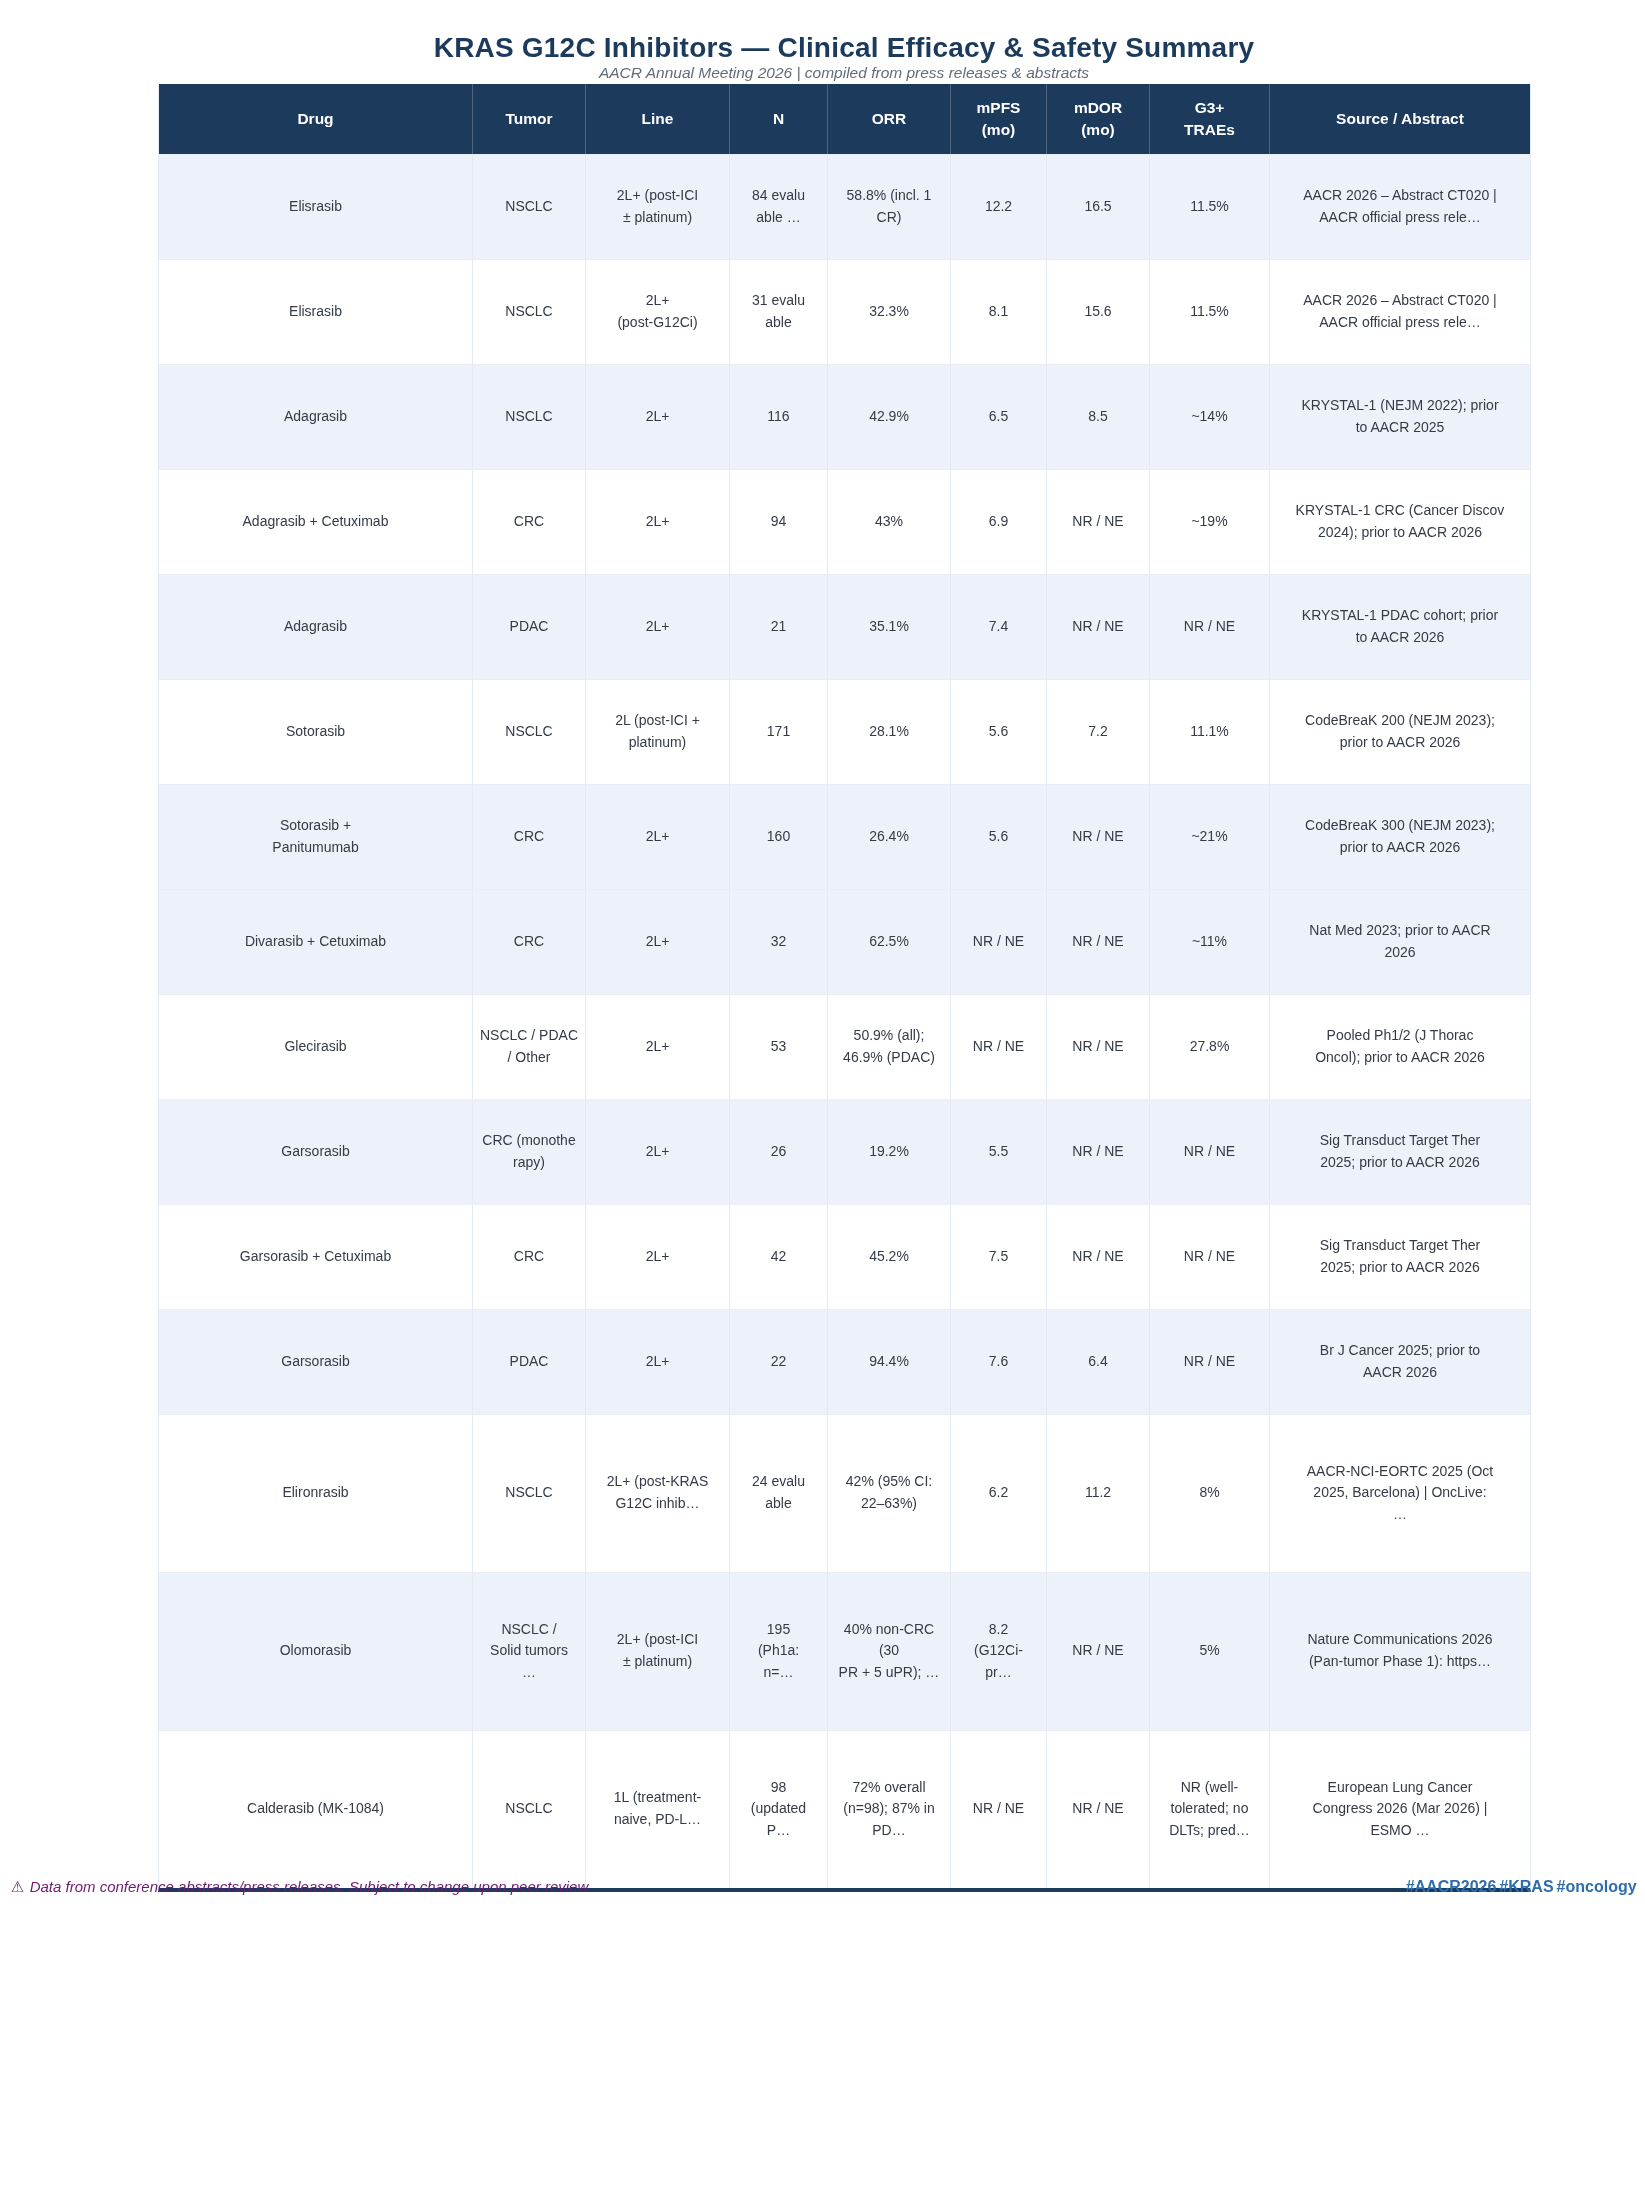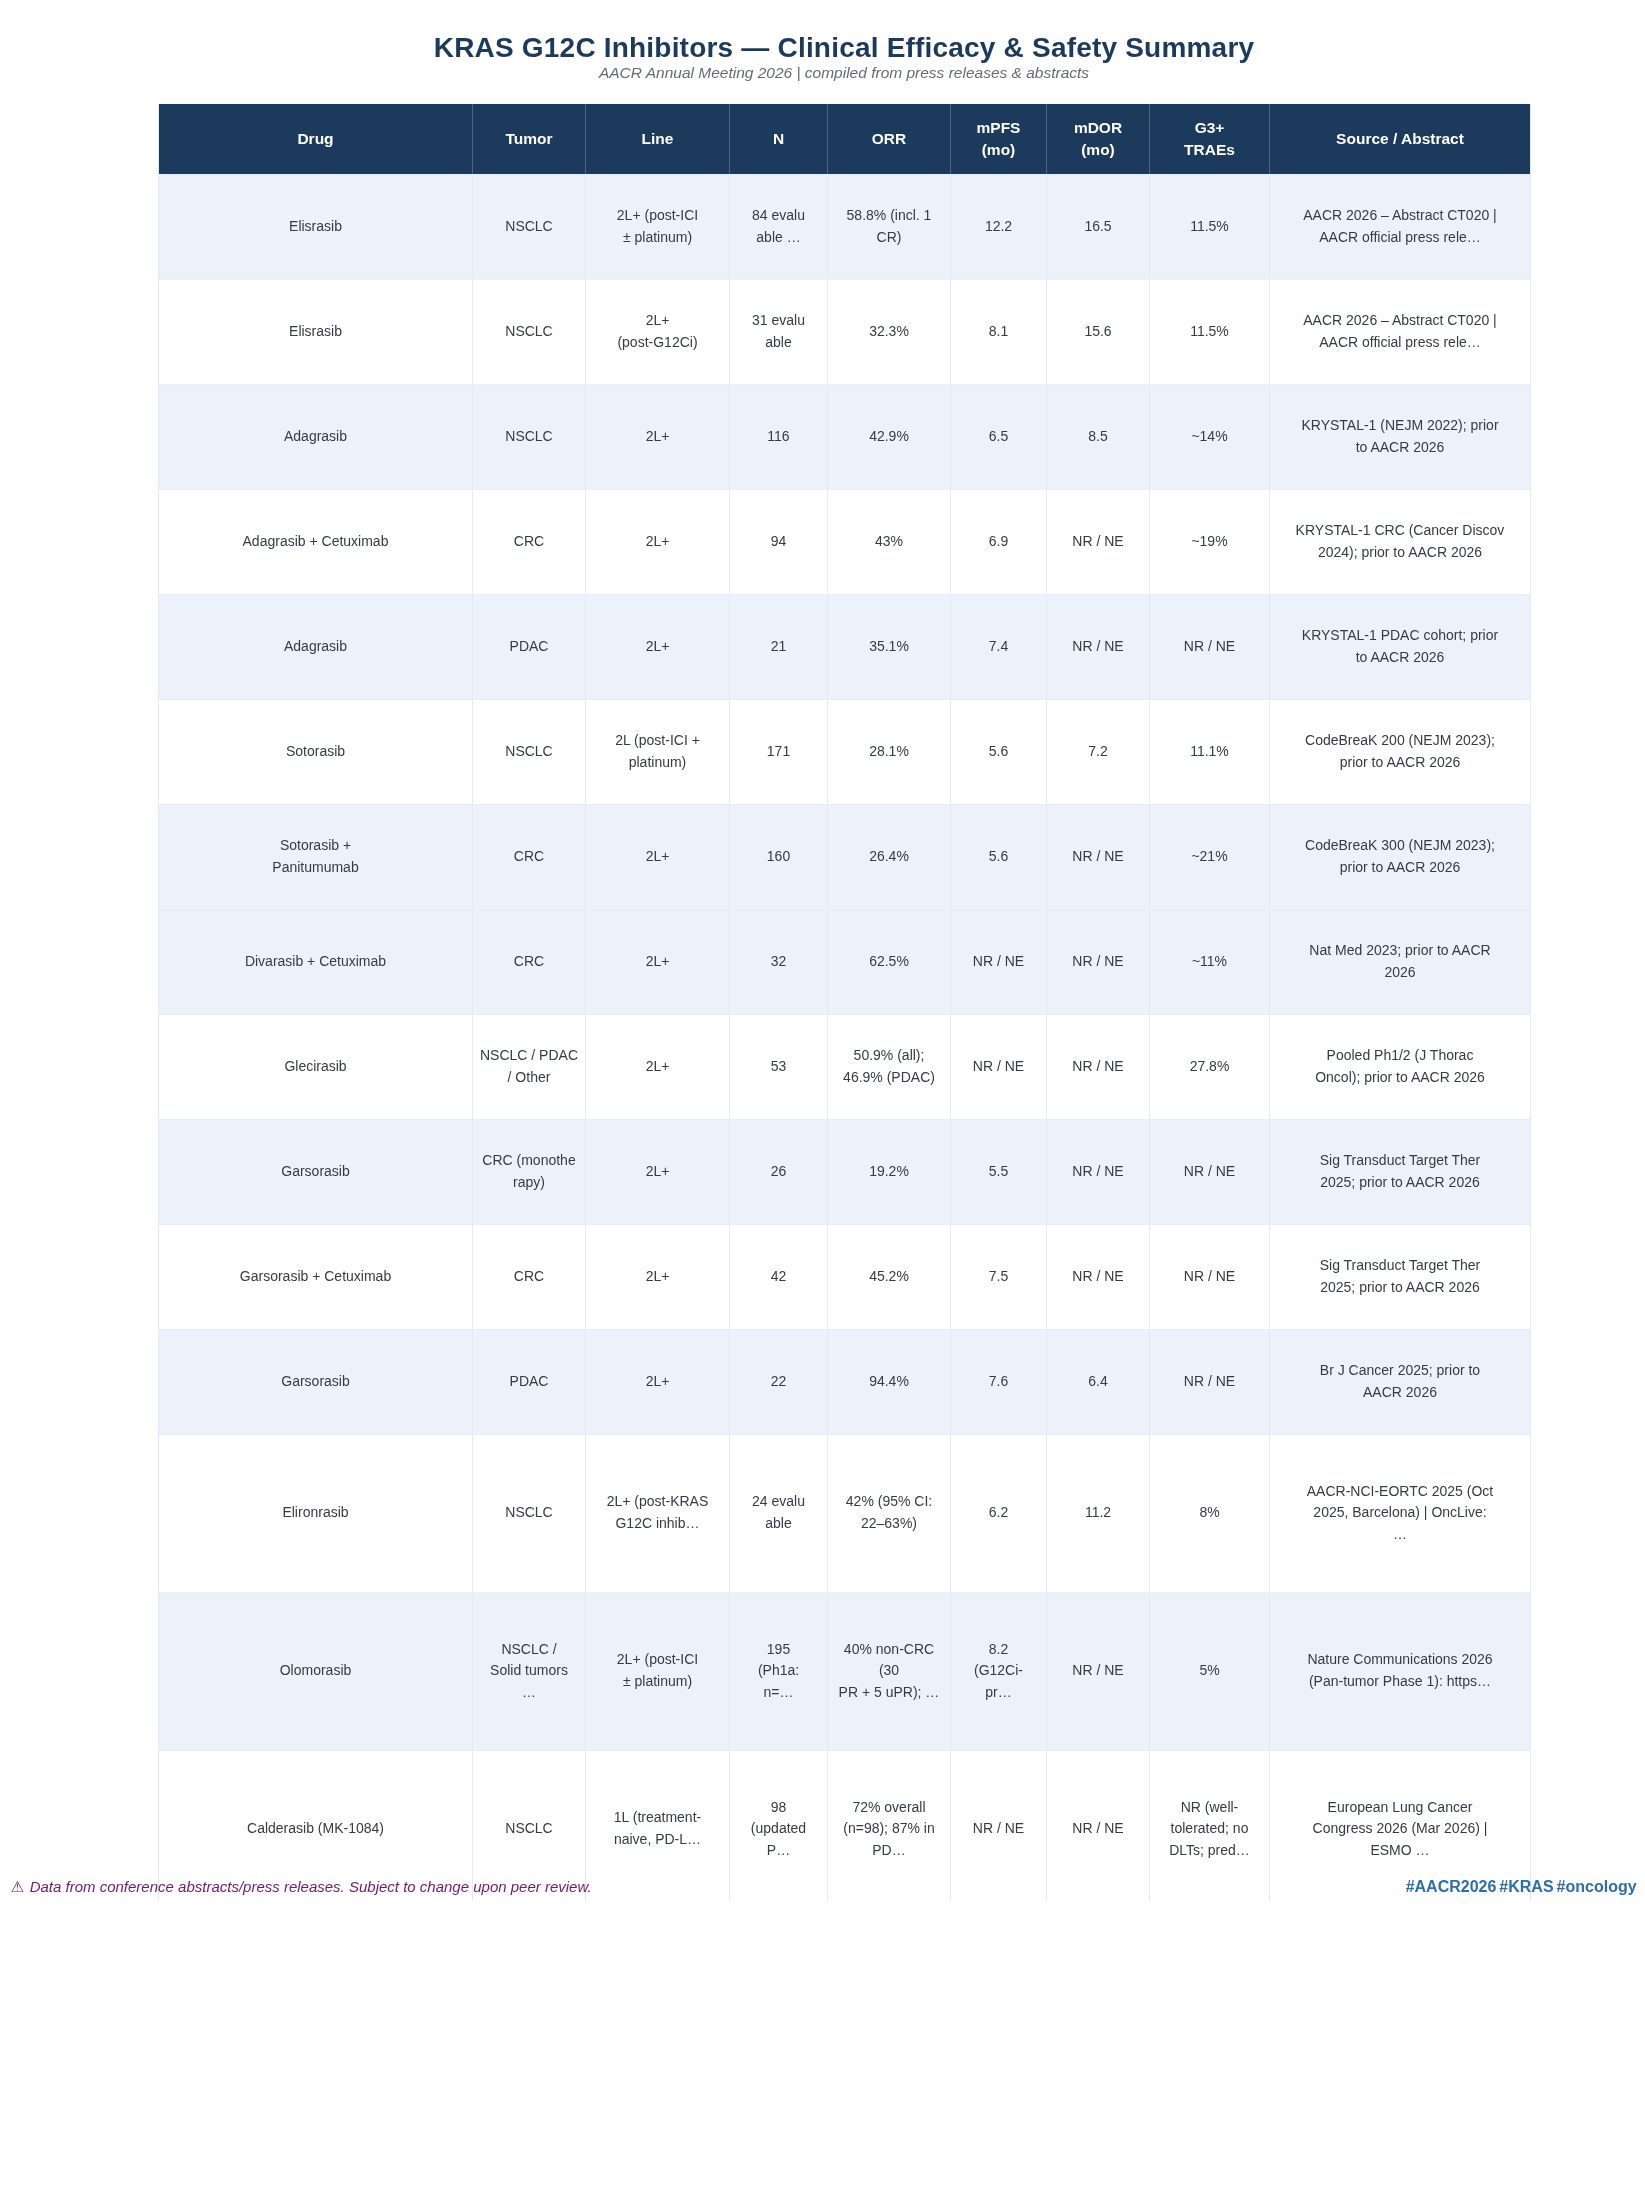--- a/index.html
+++ b/index.html
@@ -26,21 +26,21 @@
     color: #1b3a5c;
     letter-spacing: 0.2px;
   }
   .subtitle {
     text-align: center;
     font-size: 15.5px;
     font-style: italic;
     color: #626c77;
   }
   table.summary {
-    margin-top: 22px;
+    margin-top: 2px;
     border-collapse: separate;
     border-spacing: 0;
     width: 1372px;
     table-layout: fixed;
     border-left: 1.3px solid #e3eaf2;
     border-right: 1.3px solid #e3eaf2;
     border-bottom: 4.7px solid #1c3a5c;
   }
   th {
     background: #1c3a5c;
@@ -163,21 +163,21 @@
           <tr class="body-row light">
             <td>Adagrasib</td>
             <td>NSCLC</td>
             <td>2L+</td>
             <td>116</td>
             <td>42.9%</td>
             <td>6.5</td>
             <td>8.5</td>
             <td>~14%</td>
             <td>KRYSTAL-1 (NEJM 2022); prior
-to AACR 2026</td>
+to AACR 2025</td>
           </tr>
           <tr class="body-row">
             <td>Adagrasib + Cetuximab</td>
             <td>CRC</td>
             <td>2L+</td>
             <td>94</td>
             <td>43%</td>
             <td>6.9</td>
             <td>NR / NE</td>
             <td>~19%</td>

